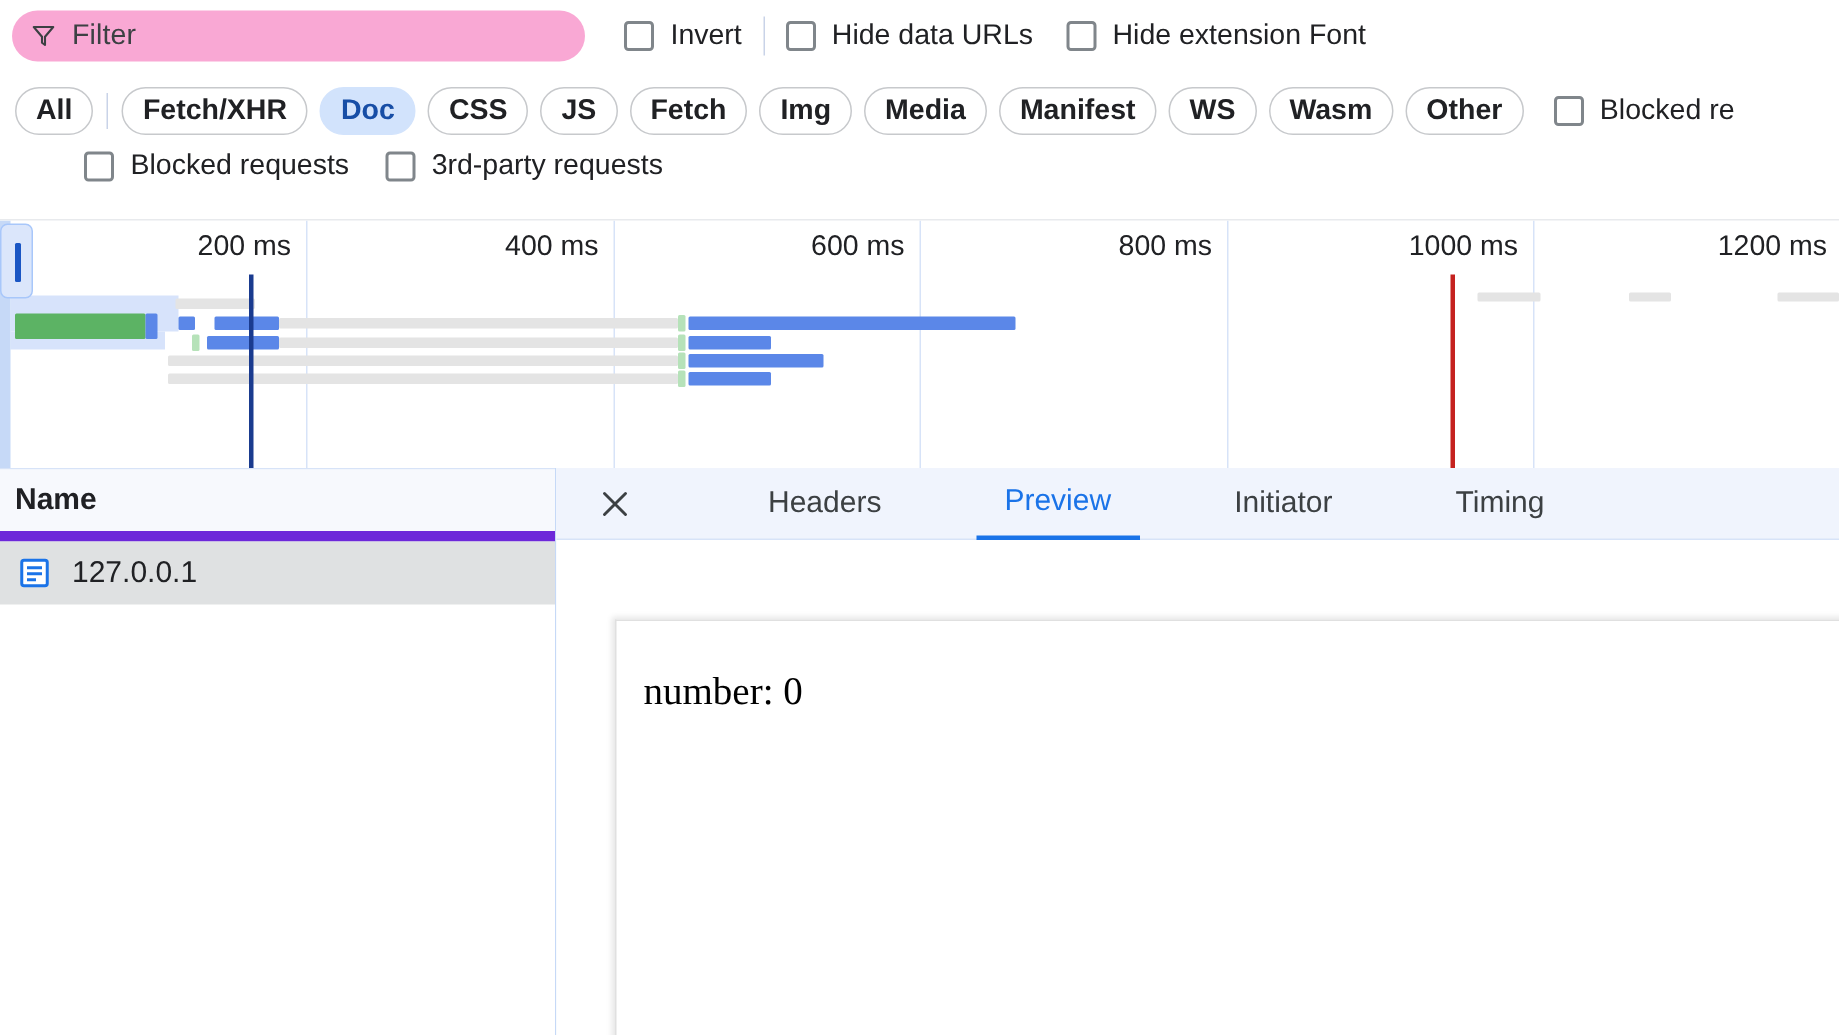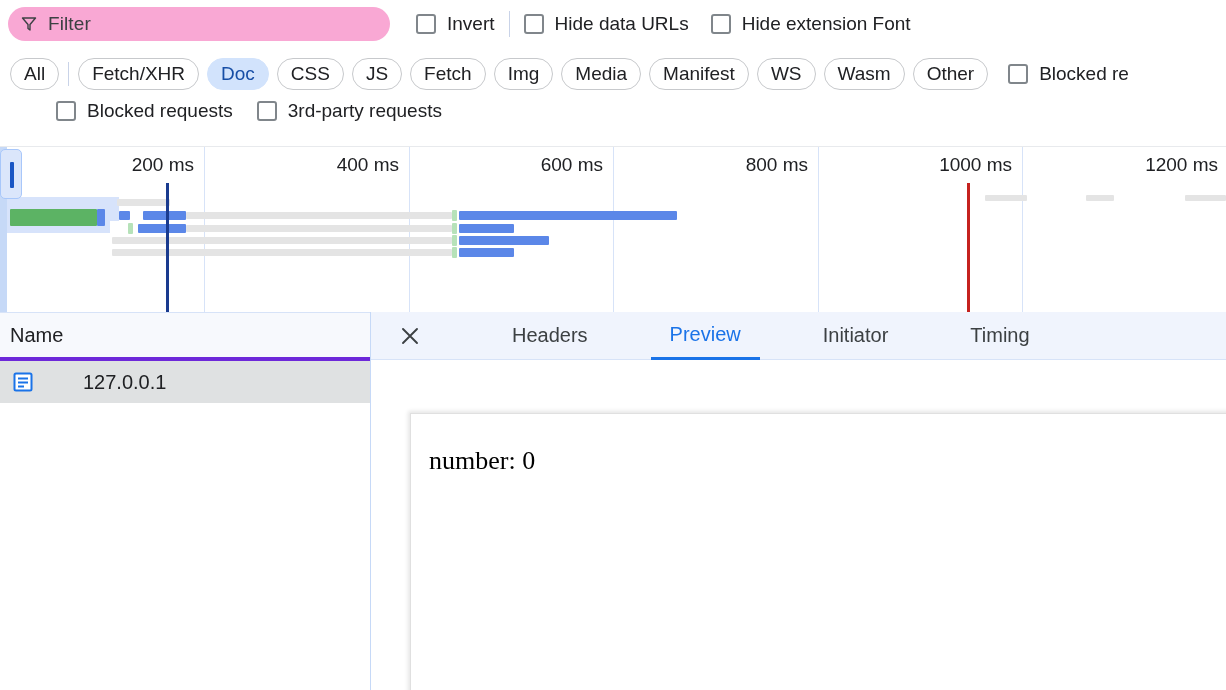--- a/index.html
+++ b/index.html
@@ -91,20 +91,21 @@
     border-radius: 16px;
     background: #ffffff;
     display: flex;
     align-items: center;
     padding: 0 13px;
     font-size: 19px;
     color: #202124;
     margin-right: 8px;
     box-sizing: border-box;
     white-space: nowrap;
+    font-weight: bold;
   }
   .chip.selected {
     background: #d2e3fc;
     border-color: #d2e3fc;
     color: #174ea6;
   }
   .chip-sep {
     width: 1px;
     height: 24px;
     background: #c9d3e8;
@@ -202,37 +203,37 @@
     position: absolute;
     left: 0; top: 312px;
     width: 370px; height: 378px;
     background: #ffffff;
     box-sizing: border-box;
     border-top: 1px solid #d7e3f8;
   }
   .name-header {
     height: 48px;
     background: #f7f9fd;
-    border-bottom: 4px solid #6d28d9;
-    display: flex;
-    align-items: center;
-    box-sizing: border-box;
+    border-bottom: 7px solid #6d28d9;
+    display: flex;
+    align-items: center;
+    box-sizing: border-box;
+    font-weight: bold;
   }
   .name-header-text {
     margin-left: 10px;
     font-size: 20px;
     color: #202124;
   }
   .req-row {
     height: 42px;
     background: #dfe1e2;
     display: flex;
     align-items: center;
     box-sizing: border-box;
-    gap: 35px;
   }
   .doc-icon {
     margin-left: 12px;
     width: 22px; height: 22px;
     flex: 0 0 22px;
   }
   .doc-icon svg { display: block; }
   .req-name {
     margin-left: 14px;
     font-size: 20px;

